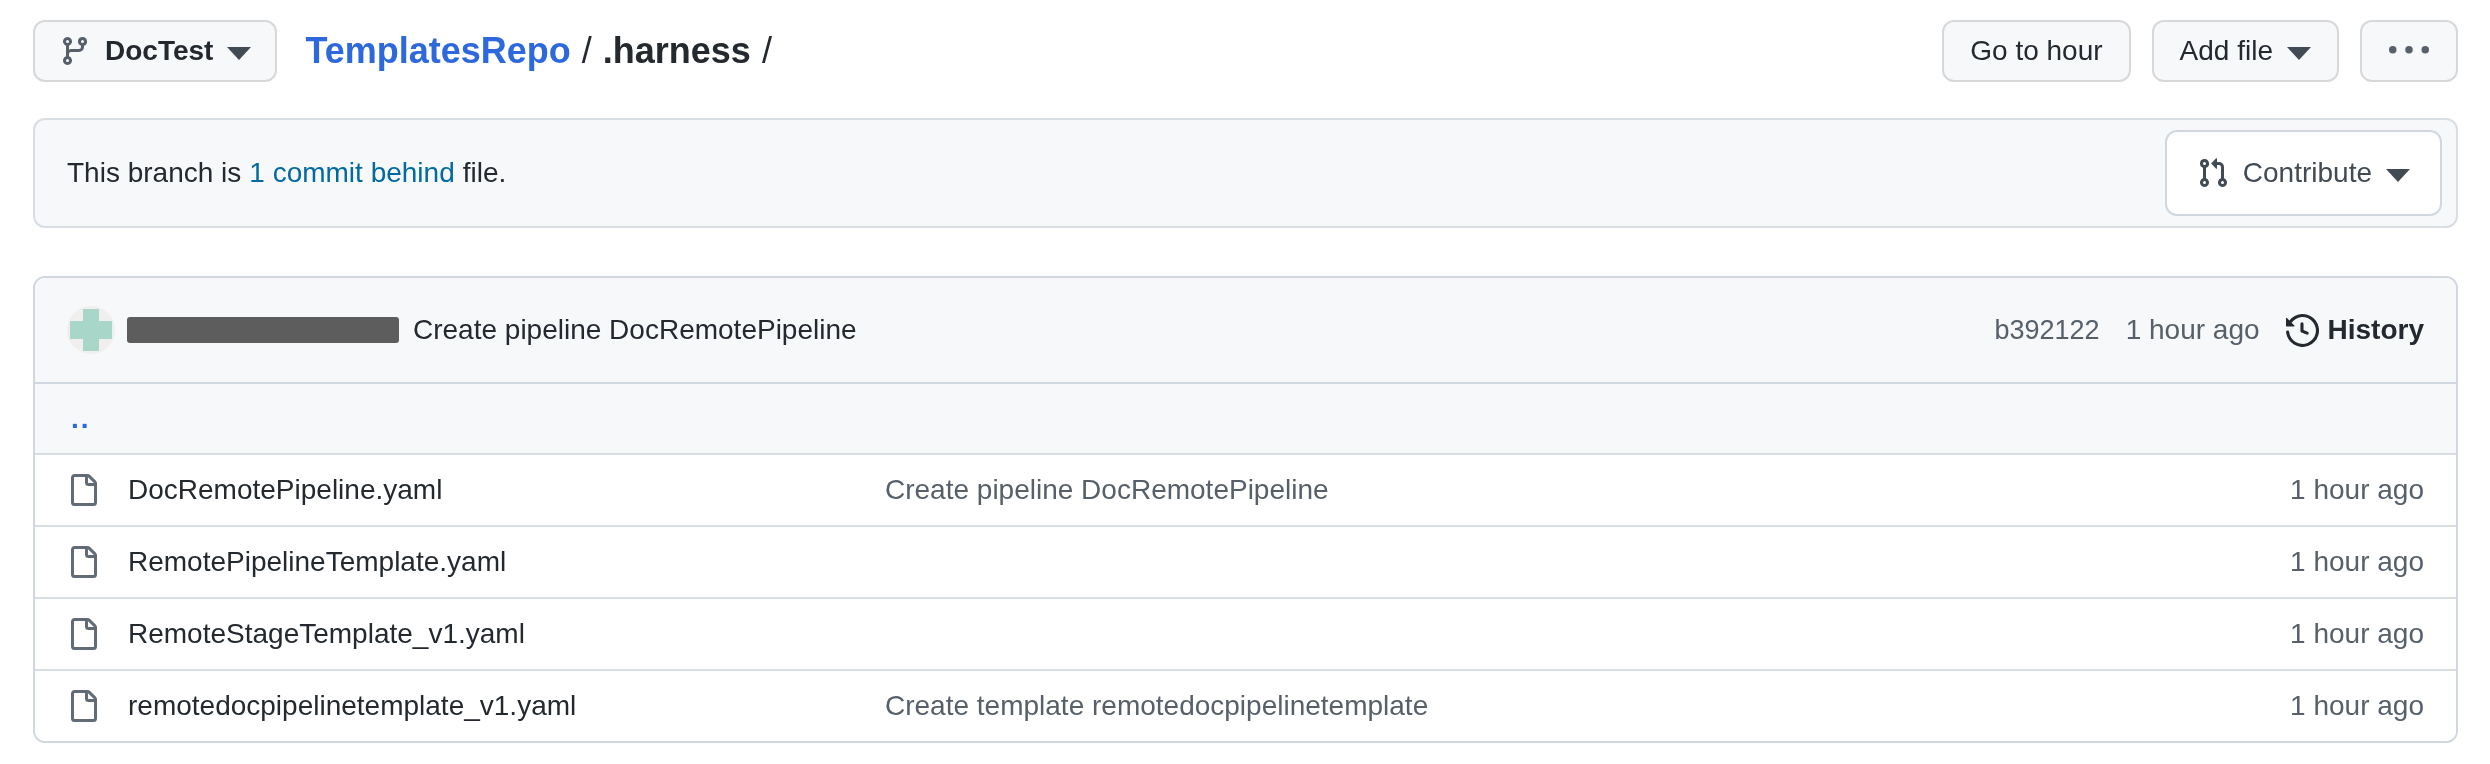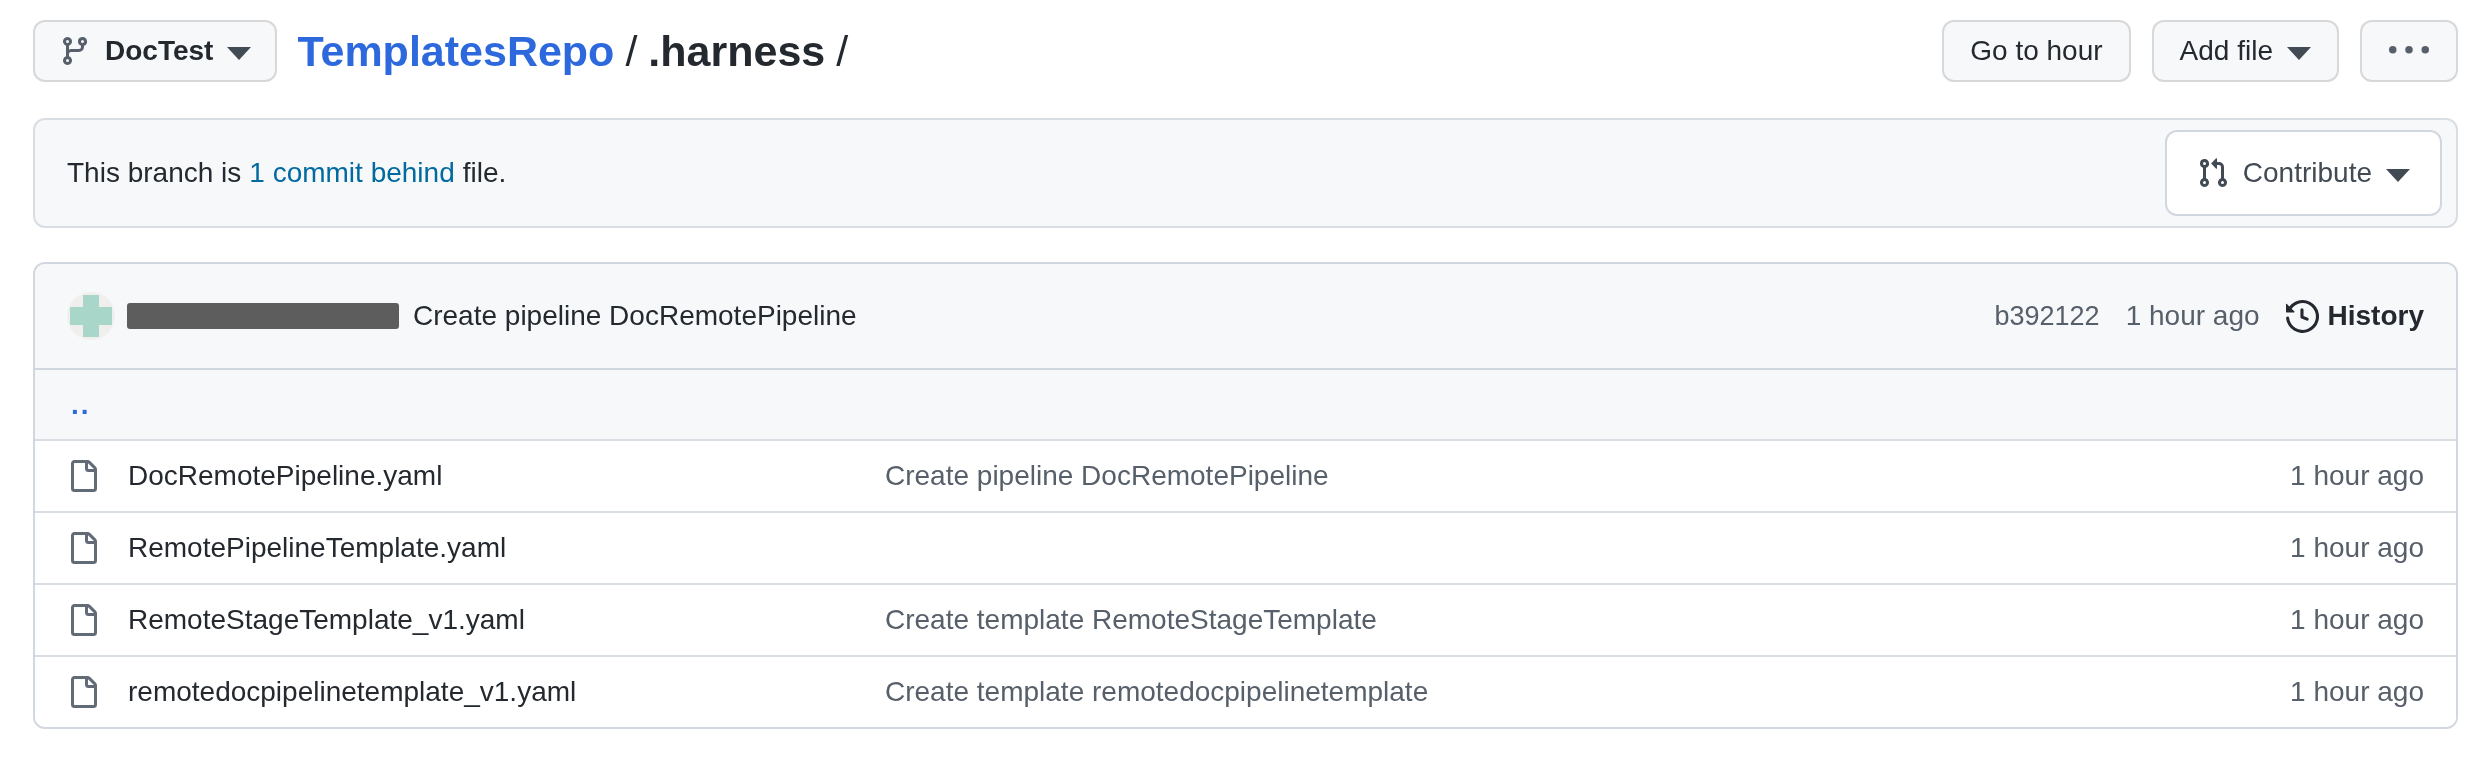--- a/index.html
+++ b/index.html
@@ -11,22 +11,22 @@
   .topbar { display:flex; align-items:center; height:62px; }
   .btn {
     display:inline-flex; align-items:center; justify-content:center; gap:14px;
     height:62px; padding:0 26px; background:#f6f8fa;
     border:2px solid rgba(31,35,40,0.15); border-radius:12px;
     font-size:28px; font-weight:500; color:#24292f; cursor:pointer; white-space:nowrap;
   }
   .branch-btn { font-weight:600; padding:0 24px; }
   .caret { width:0; height:0; border-left:12px solid transparent;
     border-right:12px solid transparent; border-top:13px solid #424a53; margin-top:4px; }
-  .breadcrumb { display:flex; align-items:center; margin-left:20px;
-    font-size:43px; font-weight:600; }
+  .breadcrumb { display:flex; align-items:center; margin-left:28px;
+    font-size:36px; font-weight:600; }
   .breadcrumb .sep { margin:0 11px; font-weight:400; color:#24292f; }
   .crumb-link { color:#2d69dc; text-decoration:none; }
   .topbar-spacer { flex:1; }
   .topbar .btn + .btn { margin-left:21px; }
   .icon-muted { fill:#57606a; }
   .icon-dark  { fill:#24292f; }
   .icon-gray  { fill:#636c76; }
 
   
   .banner {
@@ -38,21 +38,21 @@
   .banner-text { display:flex; align-items:center; gap:8px; }
   .link { color:#0369a1; text-decoration:none; cursor:pointer; }
   .banner-spacer { flex:1; }
   .contribute-btn {
     display:inline-flex; align-items:center; gap:14px; height:86px; padding:11px 30px;
     background:#ffffff; border:2px solid #d0d7de; border-radius:12px;
     font-size:28px; font-weight:500; color:#424a53; cursor:pointer;
   }
 
   
-  .filebox { margin-top:34px; border:2px solid #d0d7de; border-radius:12px; overflow:hidden; }
+  .filebox { margin-top:48px; border:2px solid #d0d7de; border-radius:12px; overflow:hidden; }
   .commit-header {
     height:104px; background:#f6f8fa; display:flex; align-items:center; padding:0 32px;
   }
   .avatar { width:48px; height:48px; border-radius:50%; background:#f0efed;
     position:relative; overflow:hidden; flex:none; }
   .avatar::before { content:""; position:absolute; left:3px; right:3px; top:15px; bottom:15px; background:#a8d7ca; }
   .avatar::after  { content:""; position:absolute; top:3px; bottom:3px; left:16px; right:16px; background:#a8d7ca; }
   .redacted-name { width:272px; height:26px; background:#5d5d5d; border-radius:3px;
     margin-left:12px; flex:none; }
   .commit-msg { margin-left:14px; font-size:28px; color:#24292f; text-decoration:none; }
@@ -167,21 +167,20 @@
       <span class="file-time">1 hour ago</span>
     </div>
 
     <div class="file-row">
       <div class="name-cell">
         <svg class="icon-gray" width="32" height="32" viewBox="0 0 16 16">
             <path d="M2 1.75C2 .784 2.784 0 3.75 0h6.586c.464 0 .909.184 1.237.513l2.914 2.914c.329.328.513.773.513 1.237v9.586A1.75 1.75 0 0 1 13.25 16h-9.5A1.75 1.75 0 0 1 2 14.25Zm1.75-.25a.25.25 0 0 0-.25.25v12.5c0 .138.112.25.25.25h9.5a.25.25 0 0 0 .25-.25V6h-2.75A1.75 1.75 0 0 1 9 4.25V1.5Zm6.75.062V4.25c0 .138.112.25.25.25h2.688l-.011-.013-2.914-2.914-.013-.011Z"></path>
           </svg>
         <a class="file-name" href="#">RemoteStageTemplate_v1.yaml</a>
       </div>
-      <a class="file-msg" href="#">Create template RemoteStageTemplate</a>
       <span class="file-time">1 hour ago</span>
     </div>
 
     <div class="file-row">
       <div class="name-cell">
         <svg class="icon-gray" width="32" height="32" viewBox="0 0 16 16">
             <path d="M2 1.75C2 .784 2.784 0 3.75 0h6.586c.464 0 .909.184 1.237.513l2.914 2.914c.329.328.513.773.513 1.237v9.586A1.75 1.75 0 0 1 13.25 16h-9.5A1.75 1.75 0 0 1 2 14.25Zm1.75-.25a.25.25 0 0 0-.25.25v12.5c0 .138.112.25.25.25h9.5a.25.25 0 0 0 .25-.25V6h-2.75A1.75 1.75 0 0 1 9 4.25V1.5Zm6.75.062V4.25c0 .138.112.25.25.25h2.688l-.011-.013-2.914-2.914-.013-.011Z"></path>
           </svg>
         <a class="file-name" href="#">remotedocpipelinetemplate_v1.yaml</a>
       </div>

